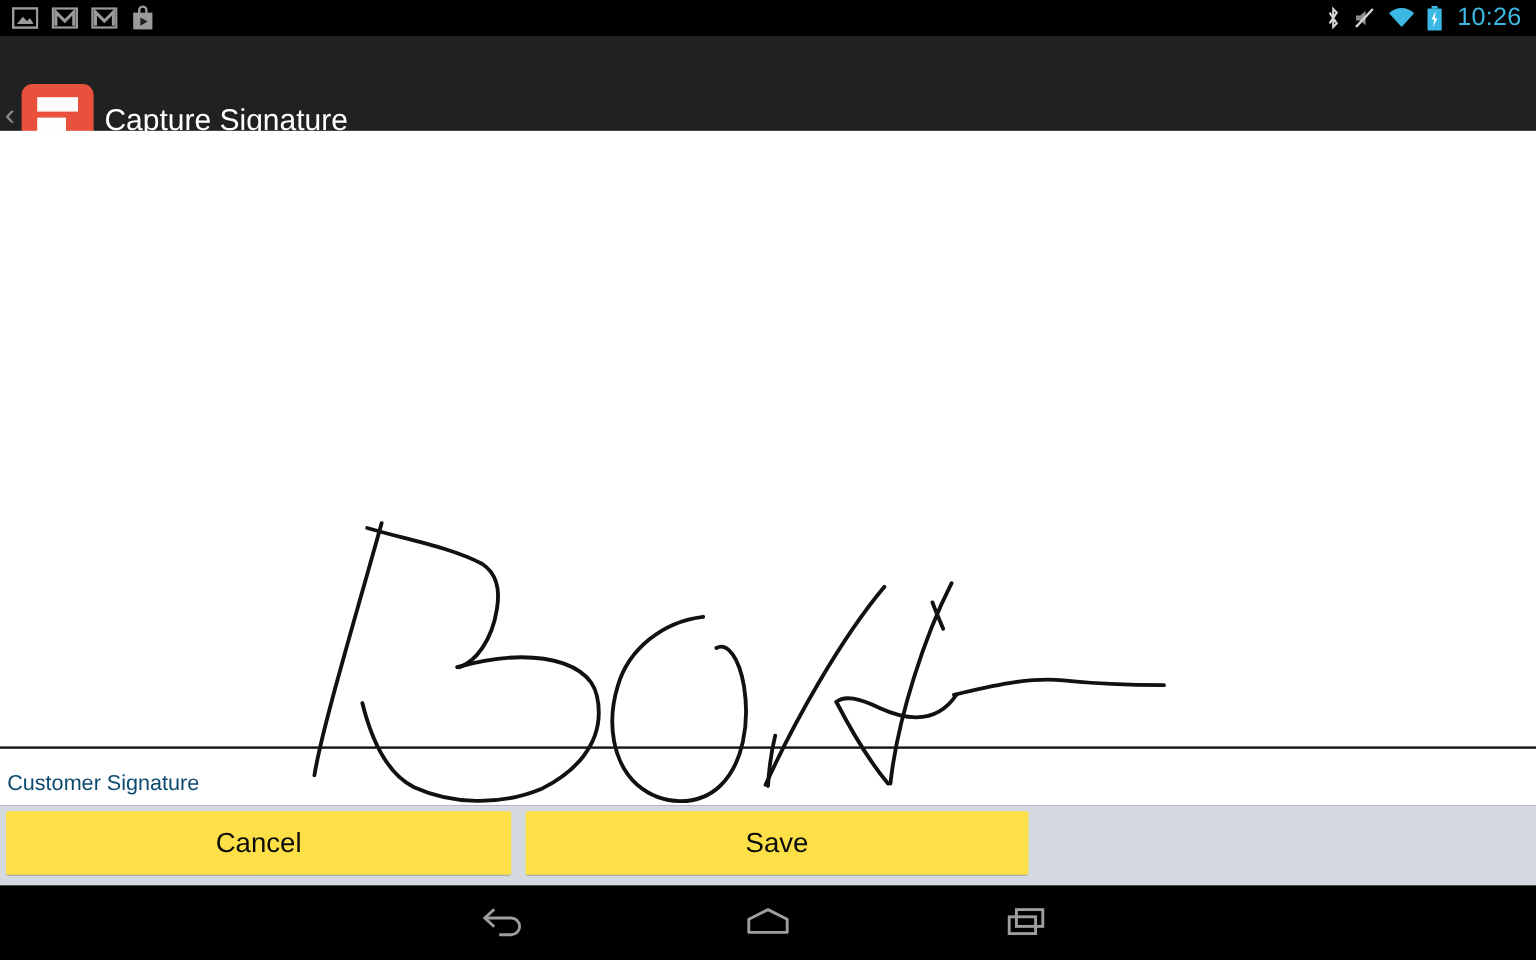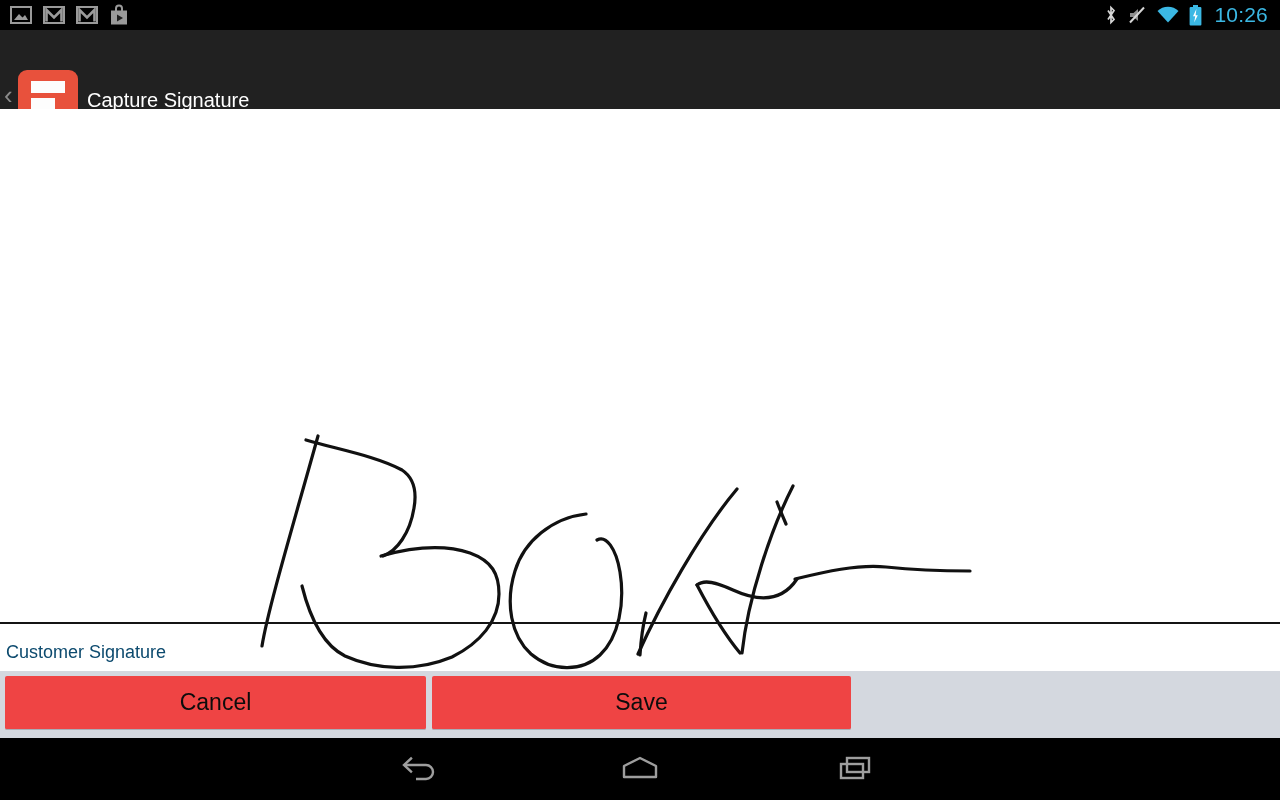--- a/index.html
+++ b/index.html
@@ -42,21 +42,21 @@
     position:absolute; left:18px; top:40px;
     width:60px; height:60px; border-radius:9px;
     background:#e8513c;
   }
   .logo-bar{ position:absolute; background:#fdfdfd; }
   .logo-bar.b1{ left:13px; top:11px; width:34px; height:12px; }
   .logo-bar.b2{ left:13px; top:28px; width:24px; height:12px; }
   .logo-bar.b3{ left:13px; top:45px; width:12px; height:11px; }
   .ab-title{
     position:absolute; left:87px; top:57px;
-    color:#ffffff; font-size:20px; line-height:27px;
+    color:#ffffff; font-size:25px; line-height:27px;
     font-family:"Liberation Sans", sans-serif;
   }
   .ab-tick{
     position:absolute; left:857px; top:92px; width:2px; height:14px;
     background:#0a0a0a;
   }
 
   
   .sign-area{
     position:absolute; left:0; top:109px; width:1280px; height:562px;
@@ -76,31 +76,31 @@
   }
 
   
   .button-bar{
     position:absolute; left:0; top:671px; width:1280px; height:67px;
     background:#d4d8df;
     display:flex; align-items:flex-start;
   }
   .btn{
     height:54px; margin-top:5px;
-    background:#ef4444;
+    background:#fde047;
     border:0; border-bottom:1px solid #a9adb6;
     border-radius:2px;
     color:#0c0c0c; font-size:23px;
     font-family:"Liberation Sans", sans-serif;
     display:flex; align-items:center; justify-content:center;
     cursor:pointer;
   }
   .btn.cancel{ width:421px; margin-left:5px; }
   .btn.clear { width:421px; margin-left:9px; }
-  .btn.save  { width:419px; margin-left:6px; }
+  .btn.save  { width:419px; margin-left:12px; }
 
   
   .nav-bar{
     position:absolute; left:0; top:738px; width:1280px; height:62px;
     background:#000;
   }
   .nav-btn{
     position:absolute; top:0; height:62px; width:130px;
     display:flex; align-items:center; justify-content:center;
     cursor:pointer;

